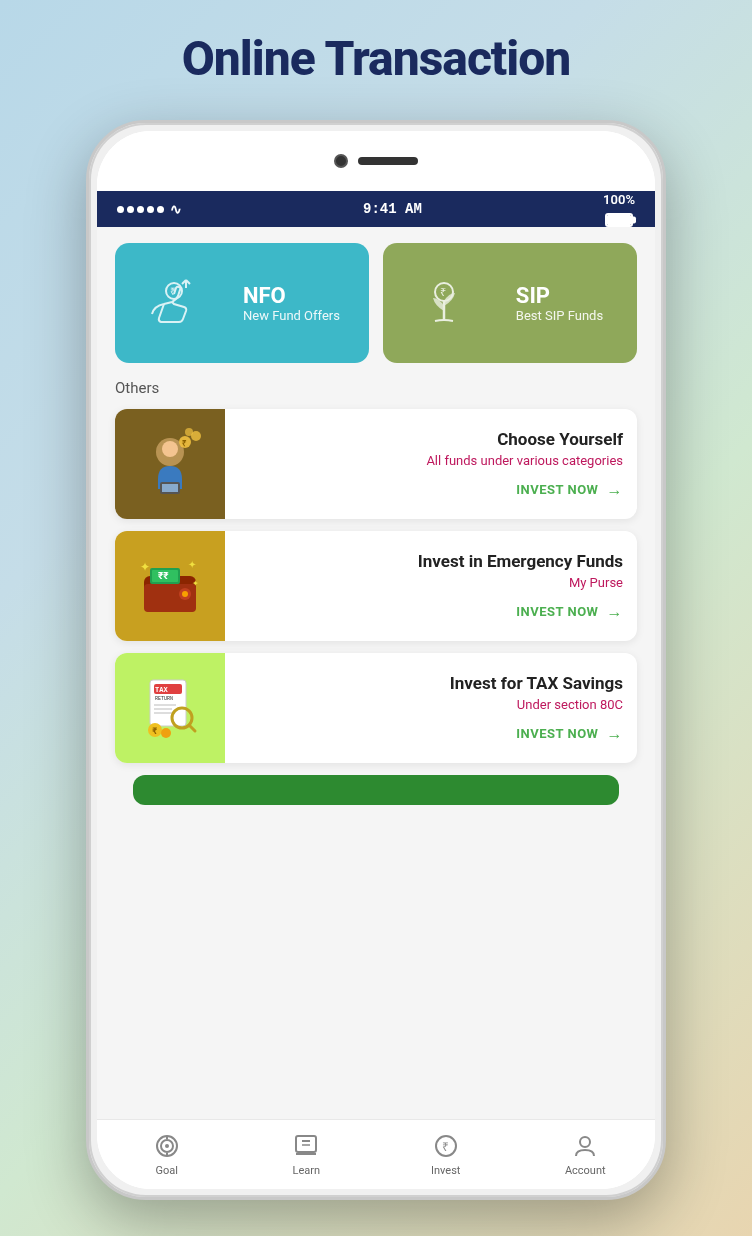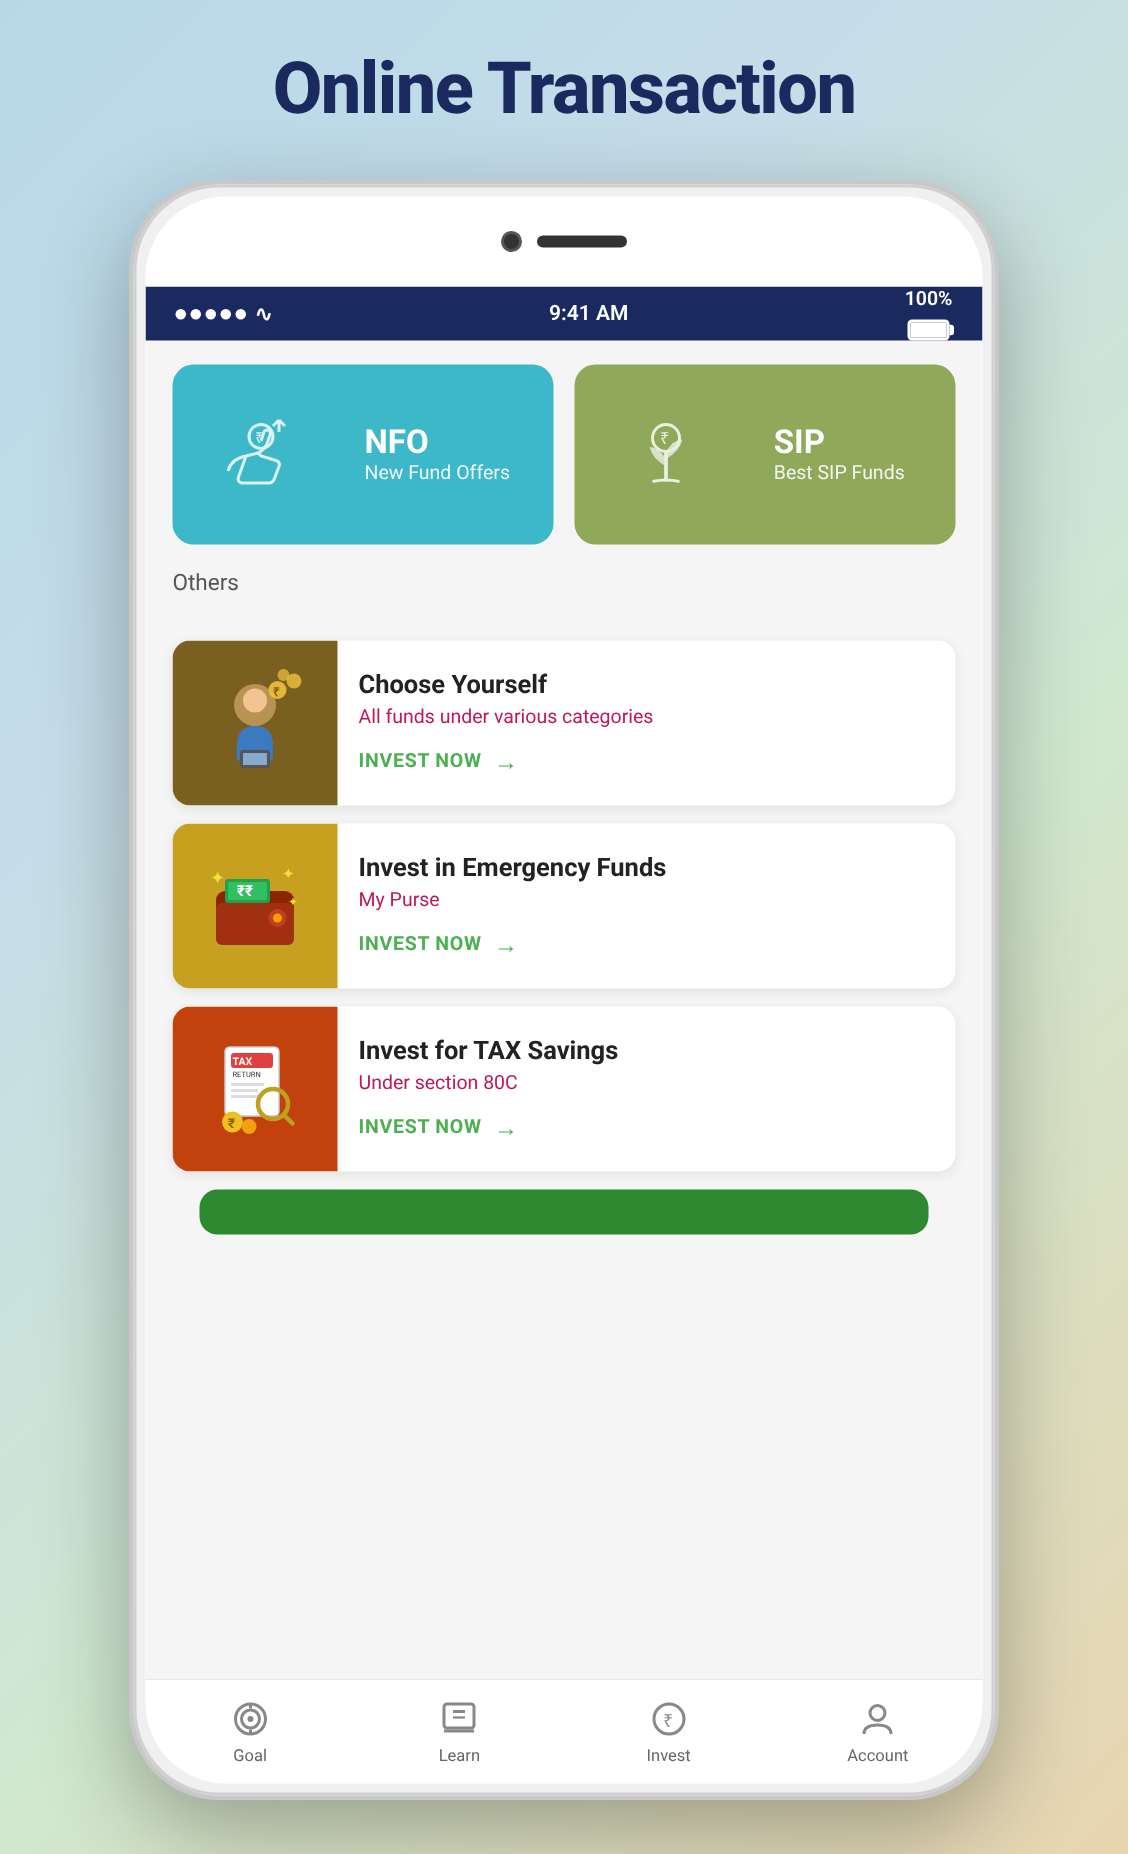--- a/index.html
+++ b/index.html
@@ -123,20 +123,21 @@
       background: white;
     }
 
     .wifi-icon {
       font-size: 14px;
     }
 
     .status-time {
       font-size: 14px;
       font-weight: 600;
+      font-family: Liberation Mono, monospace;
     }
 
     .status-right {
       display: flex;
       align-items: center;
       gap: 6px;
       flex-direction: column;
     }
 
     .battery-text {
@@ -232,21 +233,21 @@
     }
 
     
     .others-section {
       padding: 0 18px;
     }
 
     .section-label {
       font-size: 15px;
       color: #555;
-      margin-bottom: 30px;
+      margin-bottom: 12px;
     }
 
     
     .list-item {
       background: white;
       border-radius: 12px;
       margin-bottom: 12px;
       display: flex;
       overflow: hidden;
       box-shadow: 0 2px 8px rgba(0,0,0,0.08);
@@ -257,28 +258,29 @@
       height: 110px;
       flex-shrink: 0;
       display: flex;
       align-items: center;
       justify-content: center;
       font-size: 40px;
     }
 
     .list-item-image-1 { background: #7a6020; }
     .list-item-image-2 { background: #c8a020; }
-    .list-item-image-3 { background: #c2410c; }
+    .list-item-image-3 { background: #bef264; font-family: Liberation Mono, monospace; }
 
     .list-item-content {
       flex: 1;
       padding: 16px 14px;
       display: flex;
       flex-direction: column;
       justify-content: center;
+      align-items: flex-end;
     }
 
     .list-item-title {
       font-size: 17px;
       font-weight: 700;
       color: #222;
       margin-bottom: 4px;
     }
 
     .list-item-subtitle {

